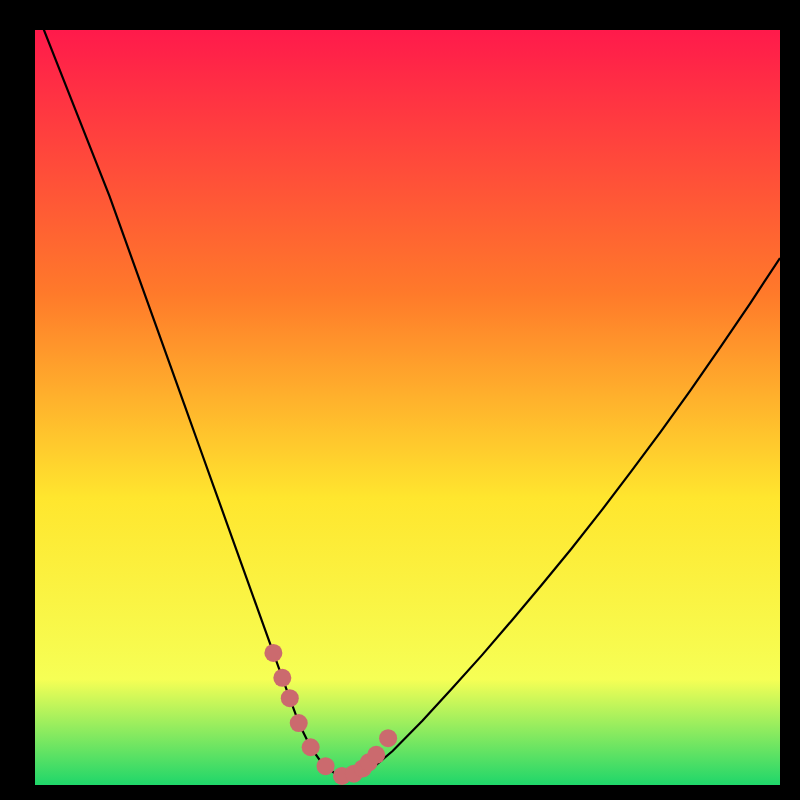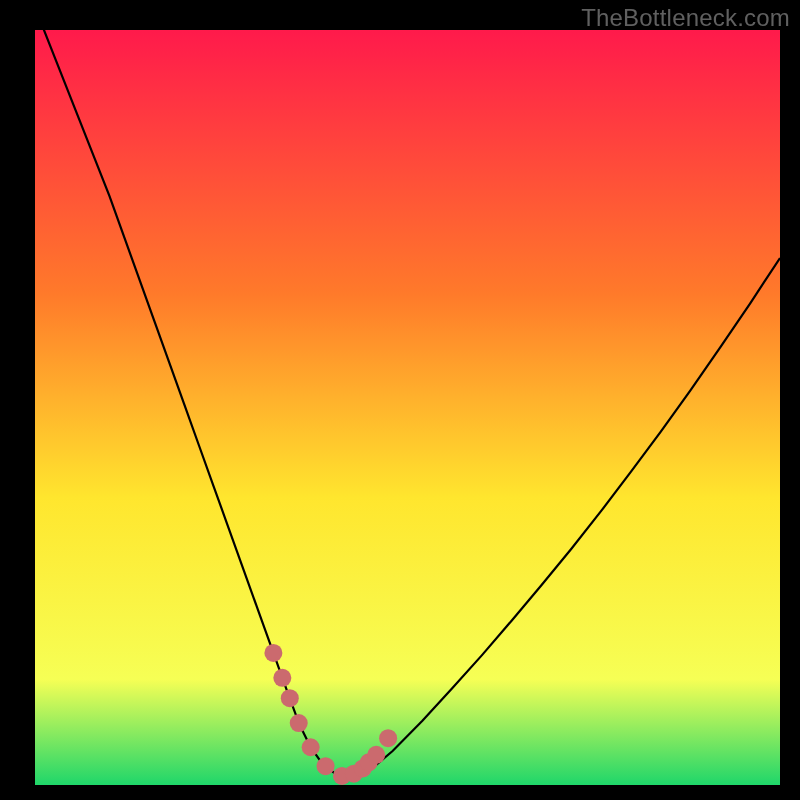--- a/index.html
+++ b/index.html
@@ -32,21 +32,20 @@
     top: 0;
     left: 0;
     width: 800px;
     height: 800px;
   }
 </style>
 </head>
 <body>
 
 <div class="stage">
-  <div class="watermark">TheBottleneck.com</div>
   <svg class="chart" viewBox="0 0 800 800" preserveAspectRatio="none">
     <defs>
       <linearGradient id="bg-grad" x1="0" y1="0" x2="0" y2="1">
         <stop id="g0" offset="0%" stop-color="#ff1a4b"></stop>
         <stop id="g1" offset="35%" stop-color="#ff7a2a"></stop>
         <stop id="g2" offset="62%" stop-color="#ffe62e"></stop>
         <stop id="g3" offset="86%" stop-color="#f6ff55"></stop>
         <stop id="g4" offset="100%" stop-color="#1fd66a"></stop>
       </linearGradient>
       <clipPath id="plot-clip">

